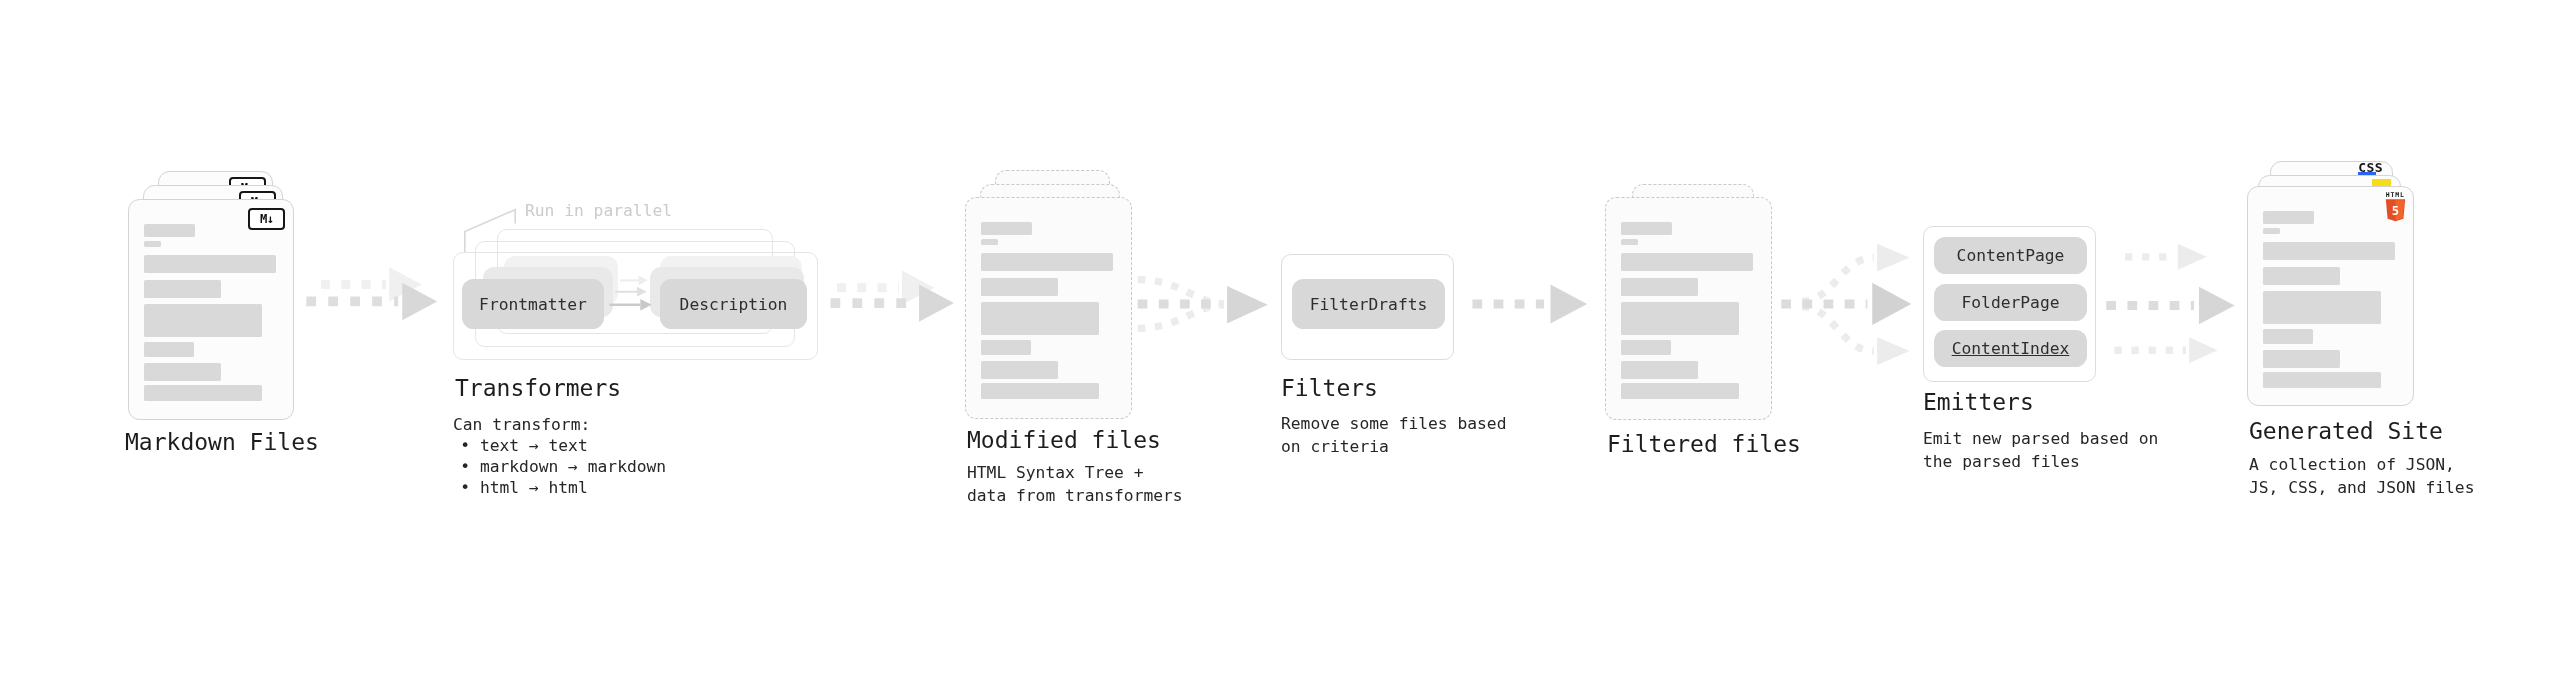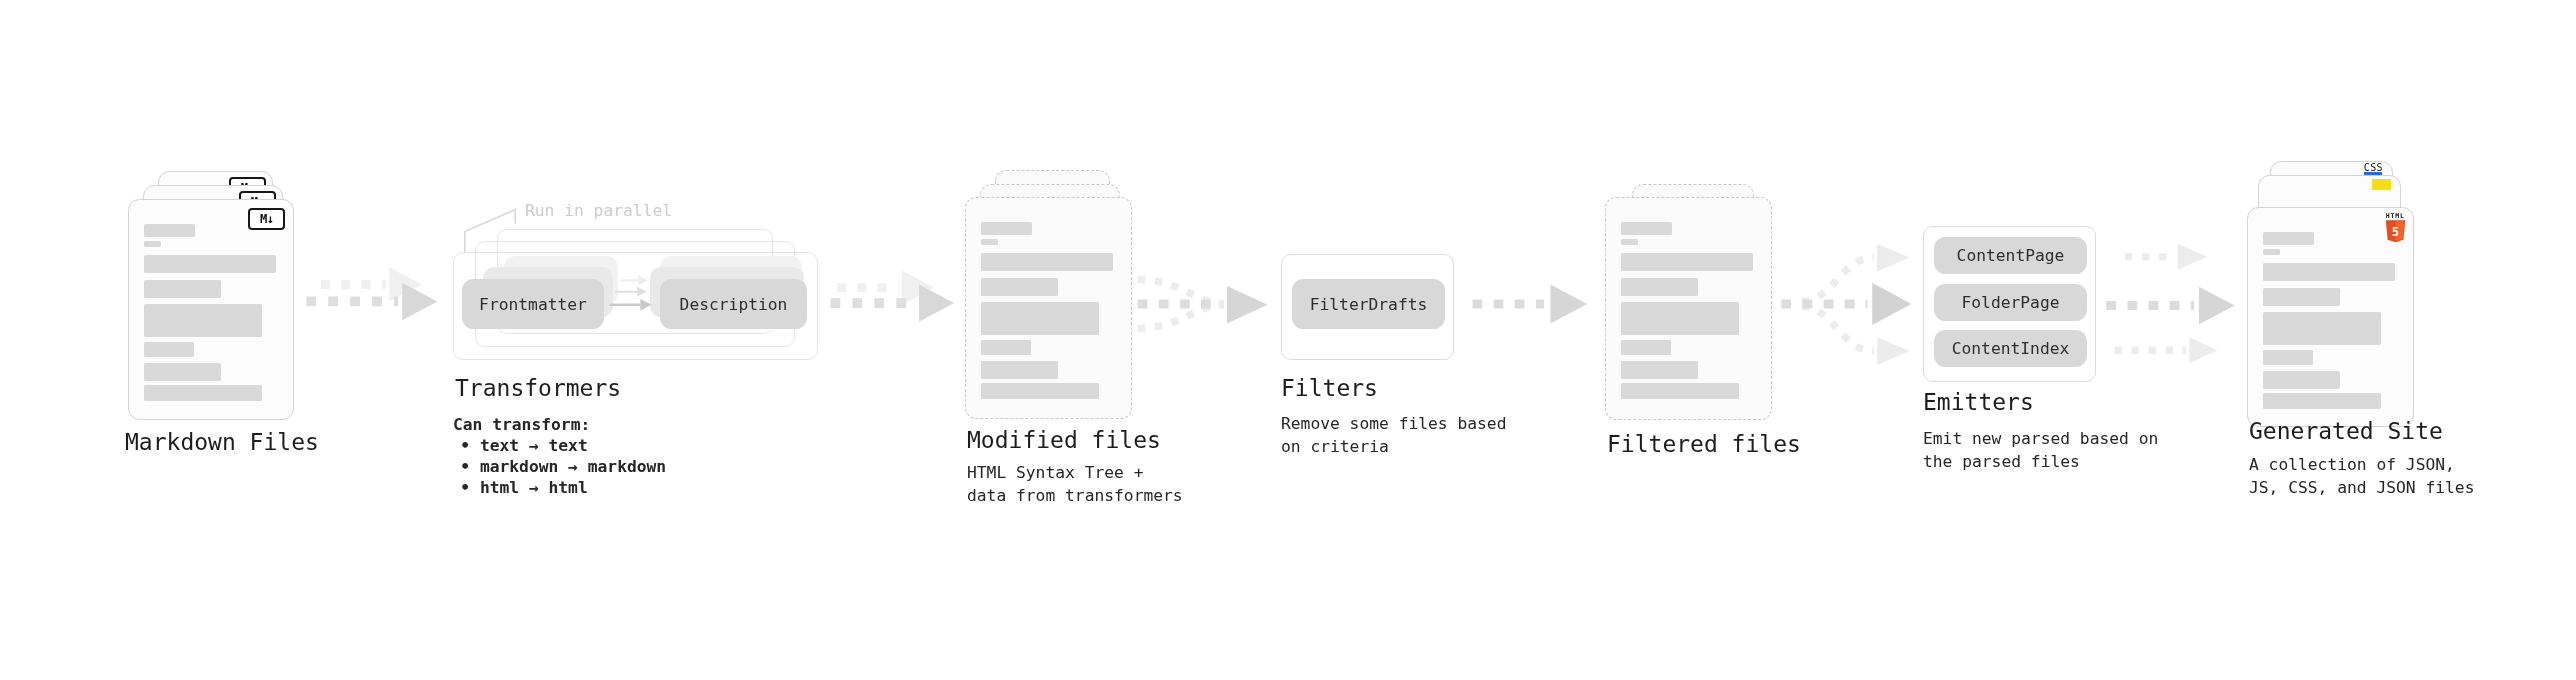--- a/index.html
+++ b/index.html
@@ -16,21 +16,21 @@
   .pill{position:absolute;background:#d8d8d8;border-radius:11.4px;display:flex;align-items:center;justify-content:center;
         font-size:16.3px;color:#2e2e2e;white-space:nowrap;z-index:6;}
   .holder{position:absolute;border:1.6px solid #dcdcdc;border-radius:9.8px;box-sizing:border-box;background:#fff;}
   .sec-title{position:absolute;font-size:23px;color:#1d1d1d;white-space:nowrap;z-index:4;}
   .desc{position:absolute;font-size:16.3px;line-height:23px;color:#262626;white-space:nowrap;z-index:4;}
   .desc.tight{line-height:21px;}
   .indent{padding-left:7.3px;}
   .parallel-note{position:absolute;font-size:16.3px;color:#cbcbcb;white-space:nowrap;}
   .overlay{position:absolute;left:0;top:0;z-index:10;pointer-events:none;}
   .css-badge{position:absolute;right:9px;top:2.4px;text-align:center;}
-  .css-badge .t{font-size:10px;font-weight:normal;color:#141414;line-height:7.3px;letter-spacing:0.4px;}
+  .css-badge .t{font-size:13px;font-weight:bold;color:#141414;line-height:7.3px;letter-spacing:0.4px;}
   .css-badge .u{width:18px;height:3.3px;background:#2964f2;margin-top:0.8px;}
   .js-badge{position:absolute;right:9px;top:3.3px;width:18.7px;height:10.6px;background:#f5de19;}
   .html5-badge{position:absolute;right:7.3px;top:4.9px;text-align:center;}
   .html5-badge .t{font-size:6.5px;font-weight:bold;color:#141414;letter-spacing:0.8px;line-height:7.3px;}
 </style>
 </head>
 <body>
 
 <div id="canvas">
 
@@ -61,21 +61,21 @@
   <div class="ghost g1" style="left:483px;top:267px;width:130px;height:50px;z-index:3;"></div>
   <div class="pill" style="left:462px;top:279px;width:142px;height:50px;">Frontmatter</div>
 
   <div class="ghost g2" style="left:660px;top:256px;width:142px;height:49px;z-index:2;"></div>
   <div class="ghost g1" style="left:650px;top:267px;width:154px;height:50px;z-index:3;"></div>
   <div class="pill" style="left:660px;top:279px;width:147px;height:50px;">Description</div>
 
   <div class="parallel-note" style="left:525px;top:201px;">Run in parallel</div>
 
   <div class="sec-title" style="left:455px;top:375px;">Transformers</div>
-  <div class="desc tight" style="left:453px;top:414px;font-weight:bold;">
+  <div class="desc tight" style="left:453px;top:414px;">
     <div>Can transform:</div>
     <div class="indent">• text → text</div>
     <div class="indent">• markdown → markdown</div>
     <div class="indent">• html → html</div>
   </div>
 
   <div class="card dashed" style="left:995px;top:170px;width:115px;height:187px;z-index:1;"></div>
   <div class="card dashed" style="left:980px;top:184px;width:140px;height:203px;z-index:2;"></div>
   <div class="card dashed" style="left:965px;top:197px;width:167px;height:222px;z-index:3;">
       <div class="bar" style="top: 24.4px; width: 51px; height: 12.2px;"></div>
@@ -110,37 +110,37 @@
       <div class="bar" style="top: 104px; width: 118px; height: 32.5px;"></div>
       <div class="bar" style="top: 142px; width: 50px; height: 14.6px;"></div>
       <div class="bar" style="top: 163px; width: 77px; height: 18px;"></div>
       <div class="bar" style="top: 185px; width: 118px; height: 16.3px;"></div>
     </div>
   <div class="sec-title" style="left:1607px;top:431px;">Filtered files</div>
 
   <div class="holder" style="left:1923px;top:226px;width:173px;height:156px;"></div>
   <div class="pill" style="left:1934px;top:237px;width:153px;height:37px;">ContentPage</div>
   <div class="pill" style="left:1934px;top:284px;width:153px;height:37px;">FolderPage</div>
-  <div class="pill" style="left:1934px;top:330px;width:153px;height:37px;">ContentIndex</div>
+  <div class="pill" style="left:1934px;top:330px;width:153px;height:37px;text-decoration:underline;">ContentIndex</div>
   <div class="sec-title" style="left:1923px;top:389px;">Emitters</div>
   <div class="desc" style="left:1923px;top:427px;">
     <div>Emit new parsed based on</div>
     <div>the parsed files</div>
   </div>
 
   <div class="card" style="left:2270px;top:161px;width:123px;height:187px;z-index:1;">
     <div class="css-badge">
       <div class="t">CSS</div>
       <div class="u"></div>
     </div>
   </div>
   <div class="card" style="left:2258px;top:175px;width:143px;height:203px;z-index:2;">
     <div class="js-badge"></div>
   </div>
-  <div class="card" style="left:2247px;top:207px;width:167px;height:220px;z-index:3;">
+  <div class="card" style="left:2247px;top:186px;width:167px;height:220px;z-index:3;">
     <div class="html5-badge">
       <div class="t">HTML</div>
       <svg width="21" height="23" viewBox="0 0 26 28">
         <path d="M1 0 h24 l-2.2 24.2 -9.8 3.2 -9.8 -3.2 Z" fill="#e44d26"></path>
         <path d="M13 1.2 h10.9 l-1.9 22 -9 2.9 Z" fill="#f16529"></path>
         <text x="13" y="19.5" text-anchor="middle" font-size="15" font-weight="bold" fill="#ffffff">5</text>
       </svg>
     </div>
   <div class="bar" style="top: 24.4px; width: 51px; height: 12.2px;"></div>
       <div class="bar" style="top: 41px; width: 17px; height: 5.7px;"></div>

